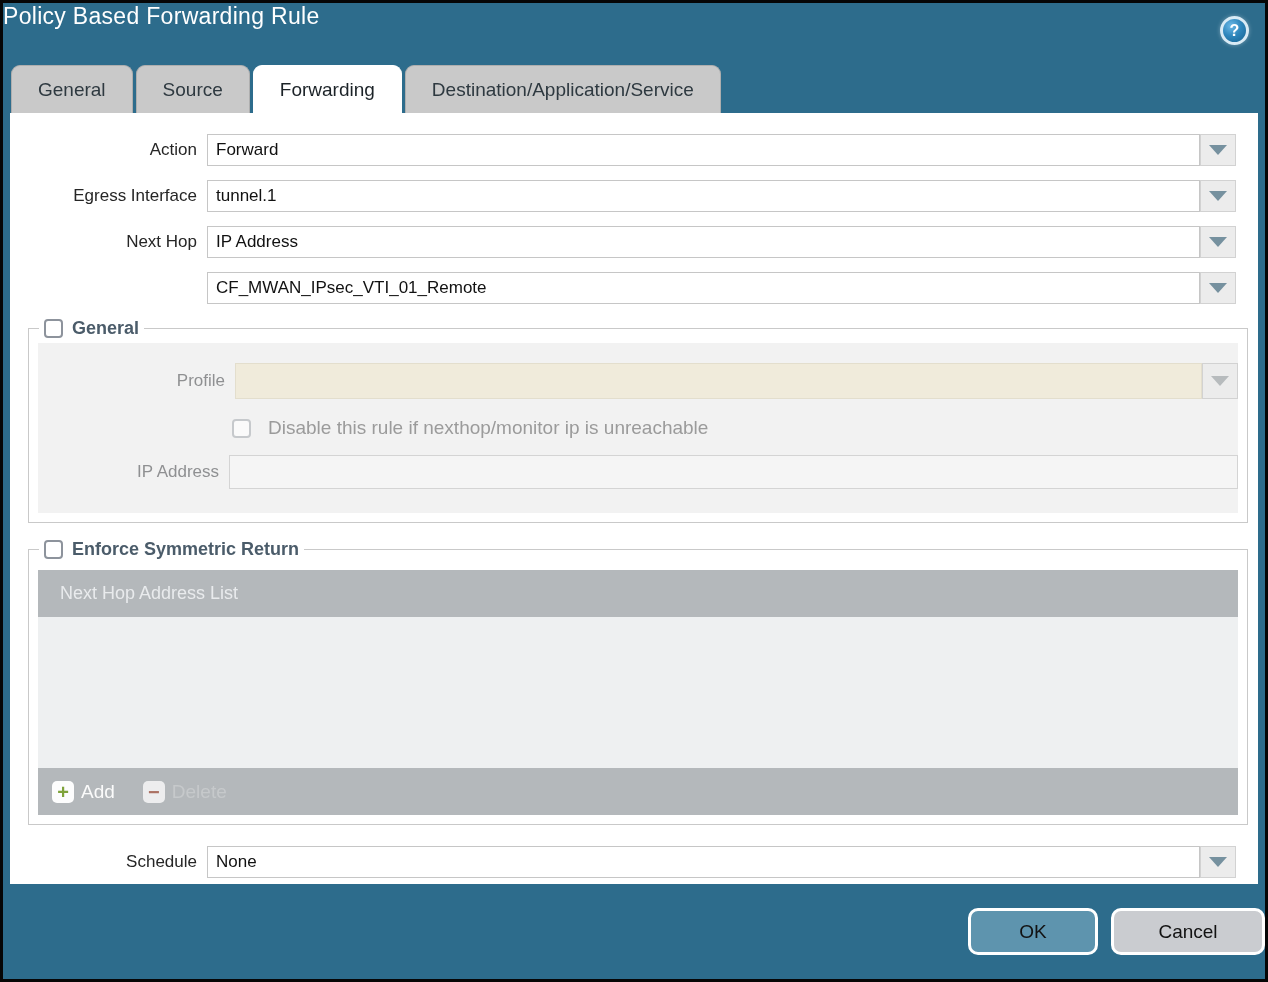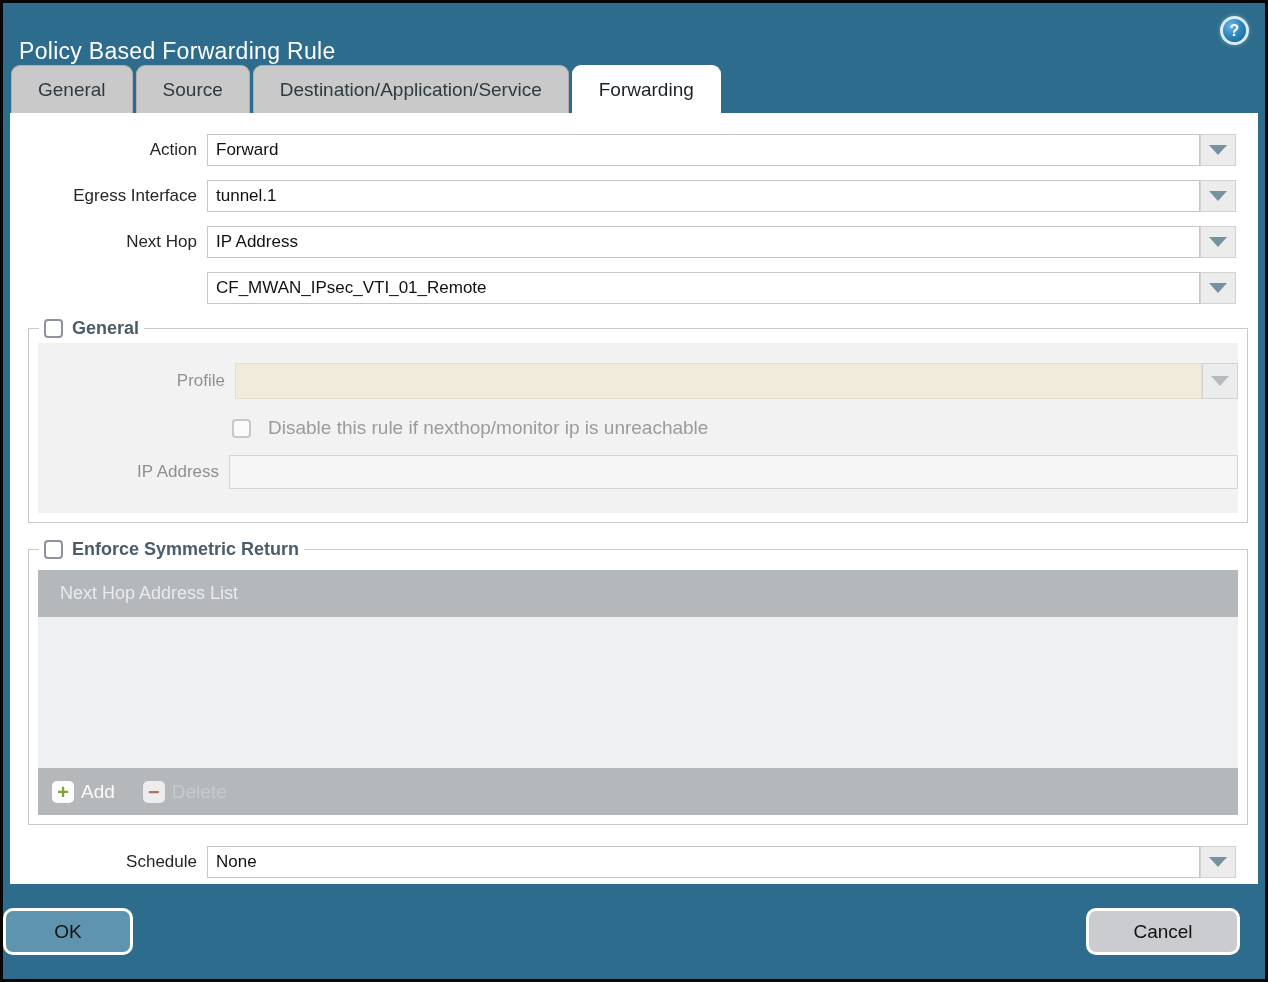--- a/index.html
+++ b/index.html
@@ -3,21 +3,21 @@
 <meta charset="utf-8">
 <style>
   * { margin:0; padding:0; box-sizing:border-box; }
   html,body { width:1268px; height:982px; overflow:hidden; background:#000; }
   .window {
     position:relative; width:1268px; height:982px;
     background:#2d6c8c; border:3px solid #060606;
     font-family:"Liberation Sans", sans-serif;
   }
   
-  .titlebar { height:62px; display:flex; align-items:flex-end; padding-left:16px; }
+  .titlebar { height:62px; display:flex; align-items:flex-start; }
   .title { color:#ffffff; font-size:23px; font-weight:400; letter-spacing:0.3px; }
   .help {
     position:absolute; top:13px; right:16px; width:29px; height:29px; border-radius:50%;
     background:radial-gradient(circle at 35% 30%, #6cb9e6 0%, #2f87bd 45%, #15618f 100%);
     border:3px solid #d9ebf5; color:#ffffff; font-weight:bold; font-size:16px;
     display:flex; align-items:center; justify-content:center; cursor:pointer;
     box-shadow:0 0 4px rgba(255,255,255,0.35);
   }
   
   .tabs { display:flex; gap:3px; margin-left:8px; height:48px; align-items:stretch; }
@@ -68,21 +68,21 @@
     display:flex; align-items:center; justify-content:center; font-weight:bold; line-height:1;
   }
   .add-glyph { color:#7fa33a; font-size:20px; }
   .del-sq { background:rgba(253,253,253,0.78); }
   .del-glyph { color:#ab7163; font-size:20px; }
   .tool.add span.txt { color:#fbfbfb; }
   .tool.del { cursor:default; }
   .tool.del span.txt { color:#c6c9cb; }
   .schedule-row { margin-top:21px; }
   
-  .footer { height:95px; display:flex; align-items:center; justify-content:space-between; padding-right:25px; gap:13px; }
+  .footer { height:95px; display:flex; align-items:center; justify-content:flex-end; gap:13px; }
   .btn {
     height:47px; border-radius:10px; border:3px solid #ffffff; cursor:pointer;
     font-size:19px; color:#121212; display:flex; align-items:center; justify-content:center;
     font-family:"Liberation Sans", sans-serif;
   }
   .btn.ok { width:130px; background:#5e94ae; }
   .btn.cancel { width:154px; background:#caccd0; }
 </style>
 </head>
 <body>
@@ -90,22 +90,22 @@
 <div class="window">
 
   <div class="titlebar">
     <div class="title">Policy Based Forwarding Rule</div>
   </div>
   <div class="help">?</div>
 
   <div class="tabs">
     <div class="tab">General</div>
     <div class="tab">Source</div>
+    <div class="tab active">Forwarding</div>
     <div class="tab">Destination/Application/Service</div>
-    <div class="tab active">Forwarding</div>
   </div>
 
   <div class="content">
 
     <div class="frow first">
       <div class="lbl">Action</div>
       <div class="combo">Forward</div>
       <div class="ddbtn">
         <div class="arr"></div>
       </div>

